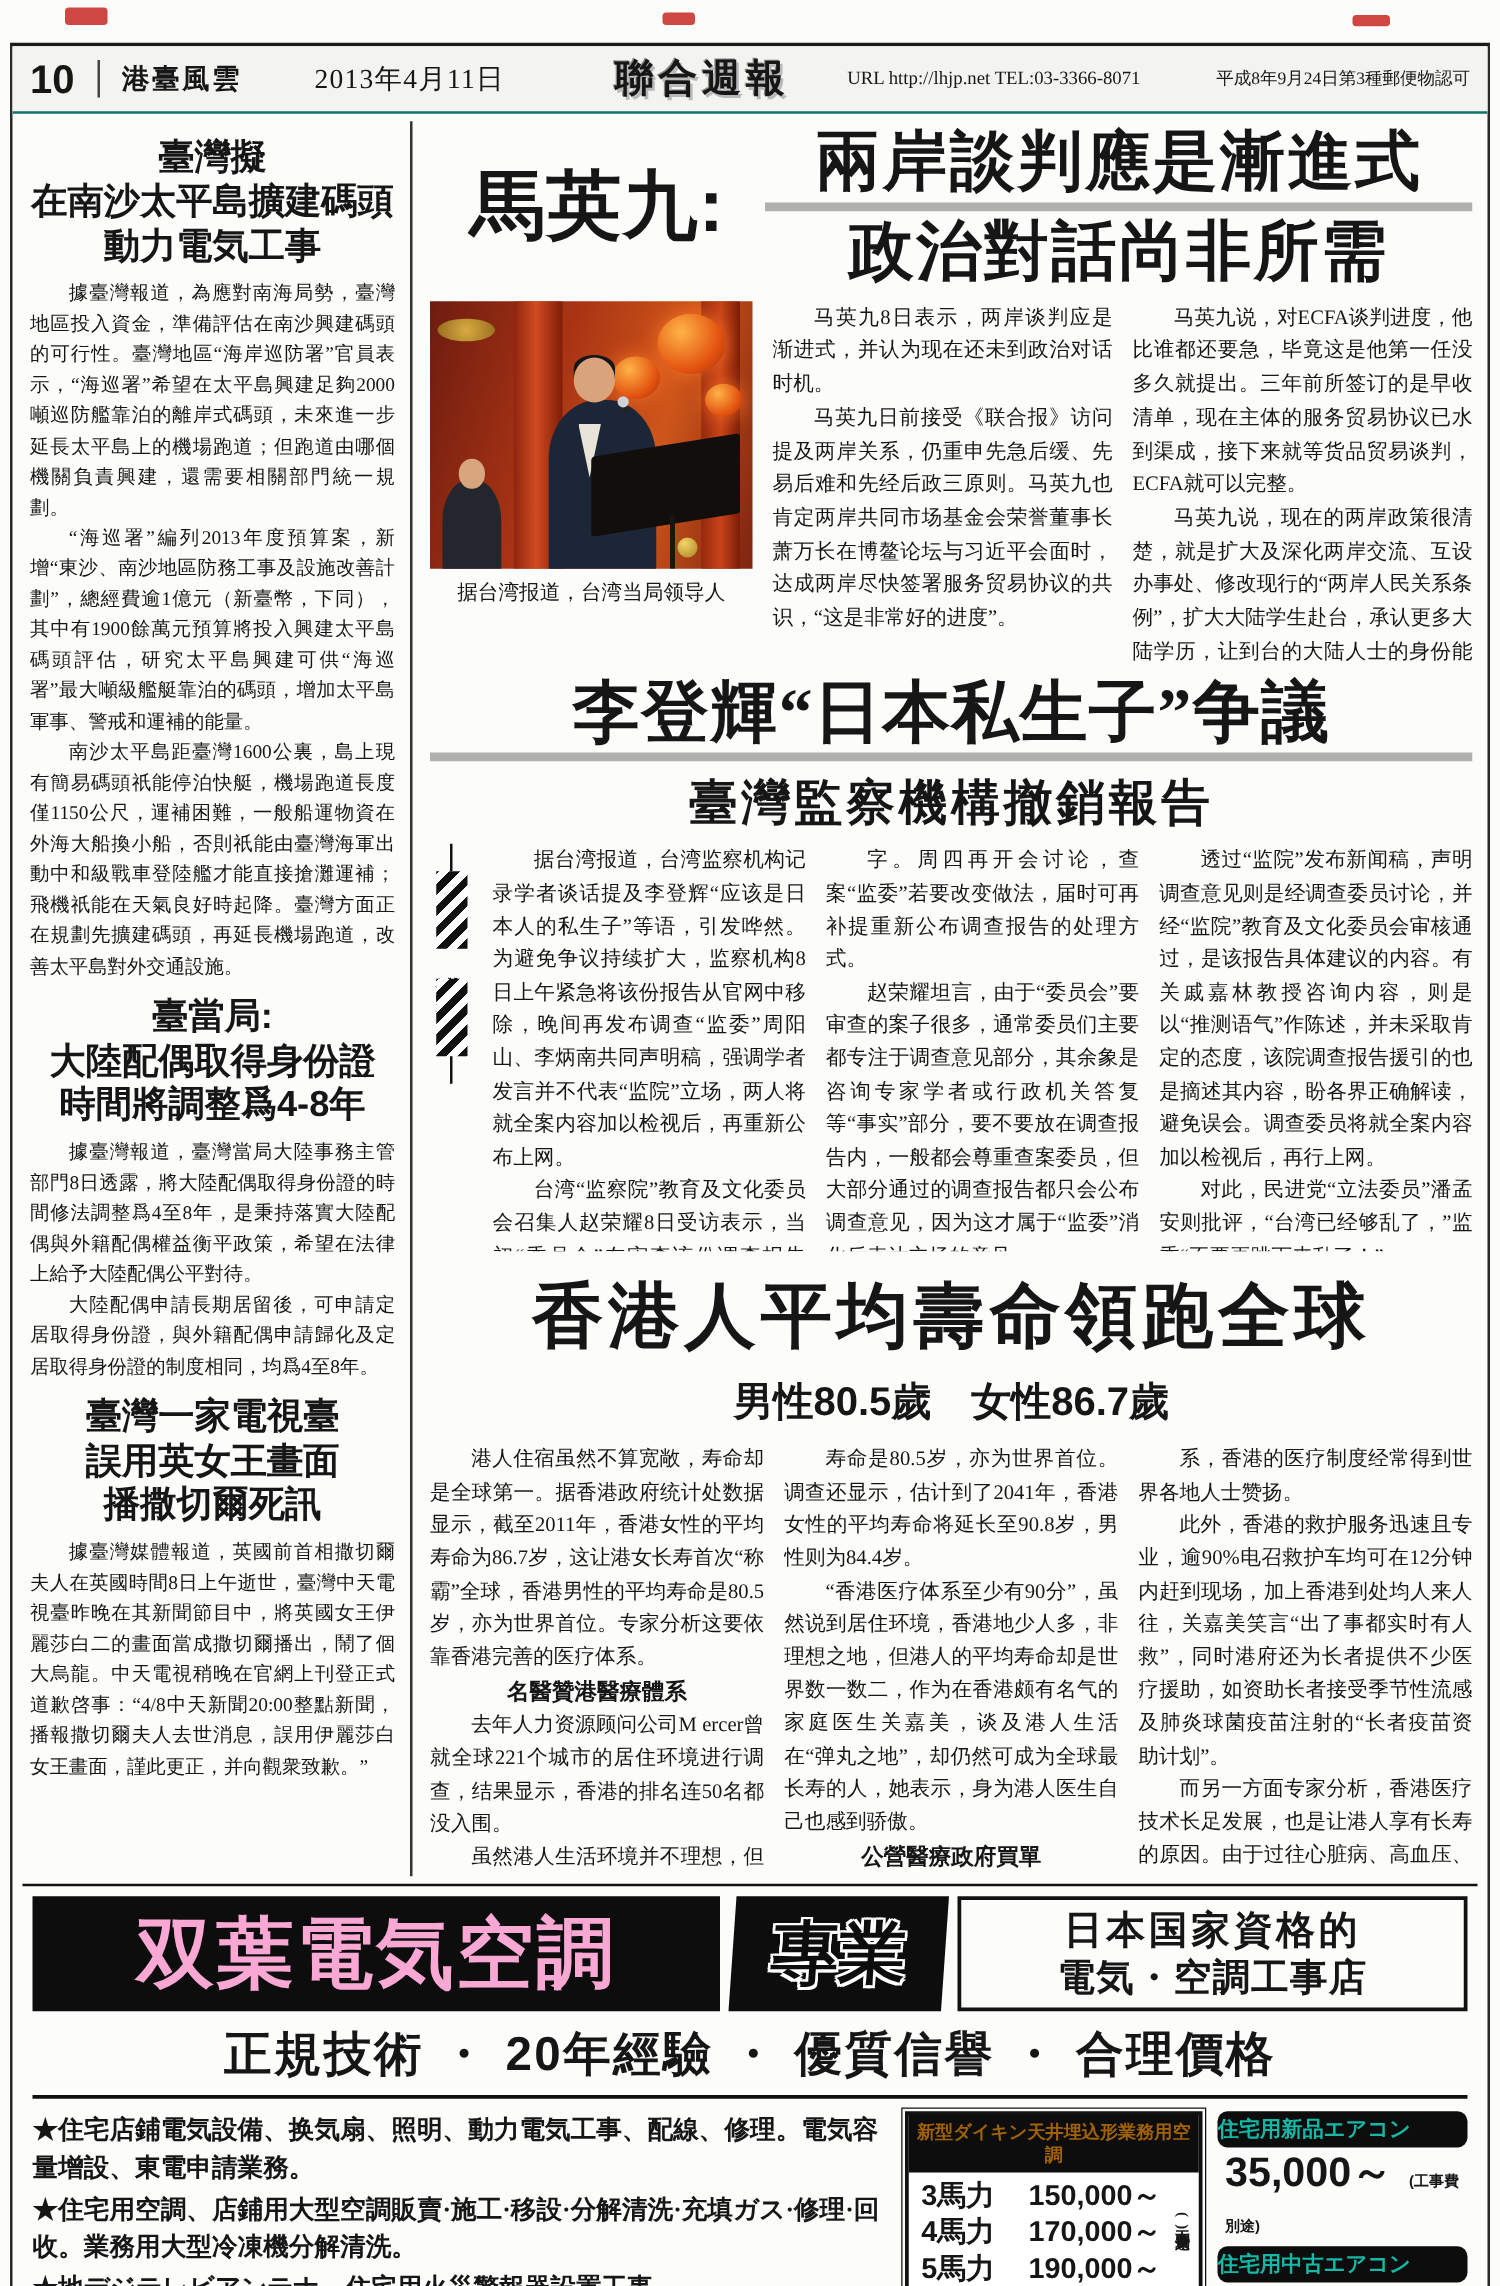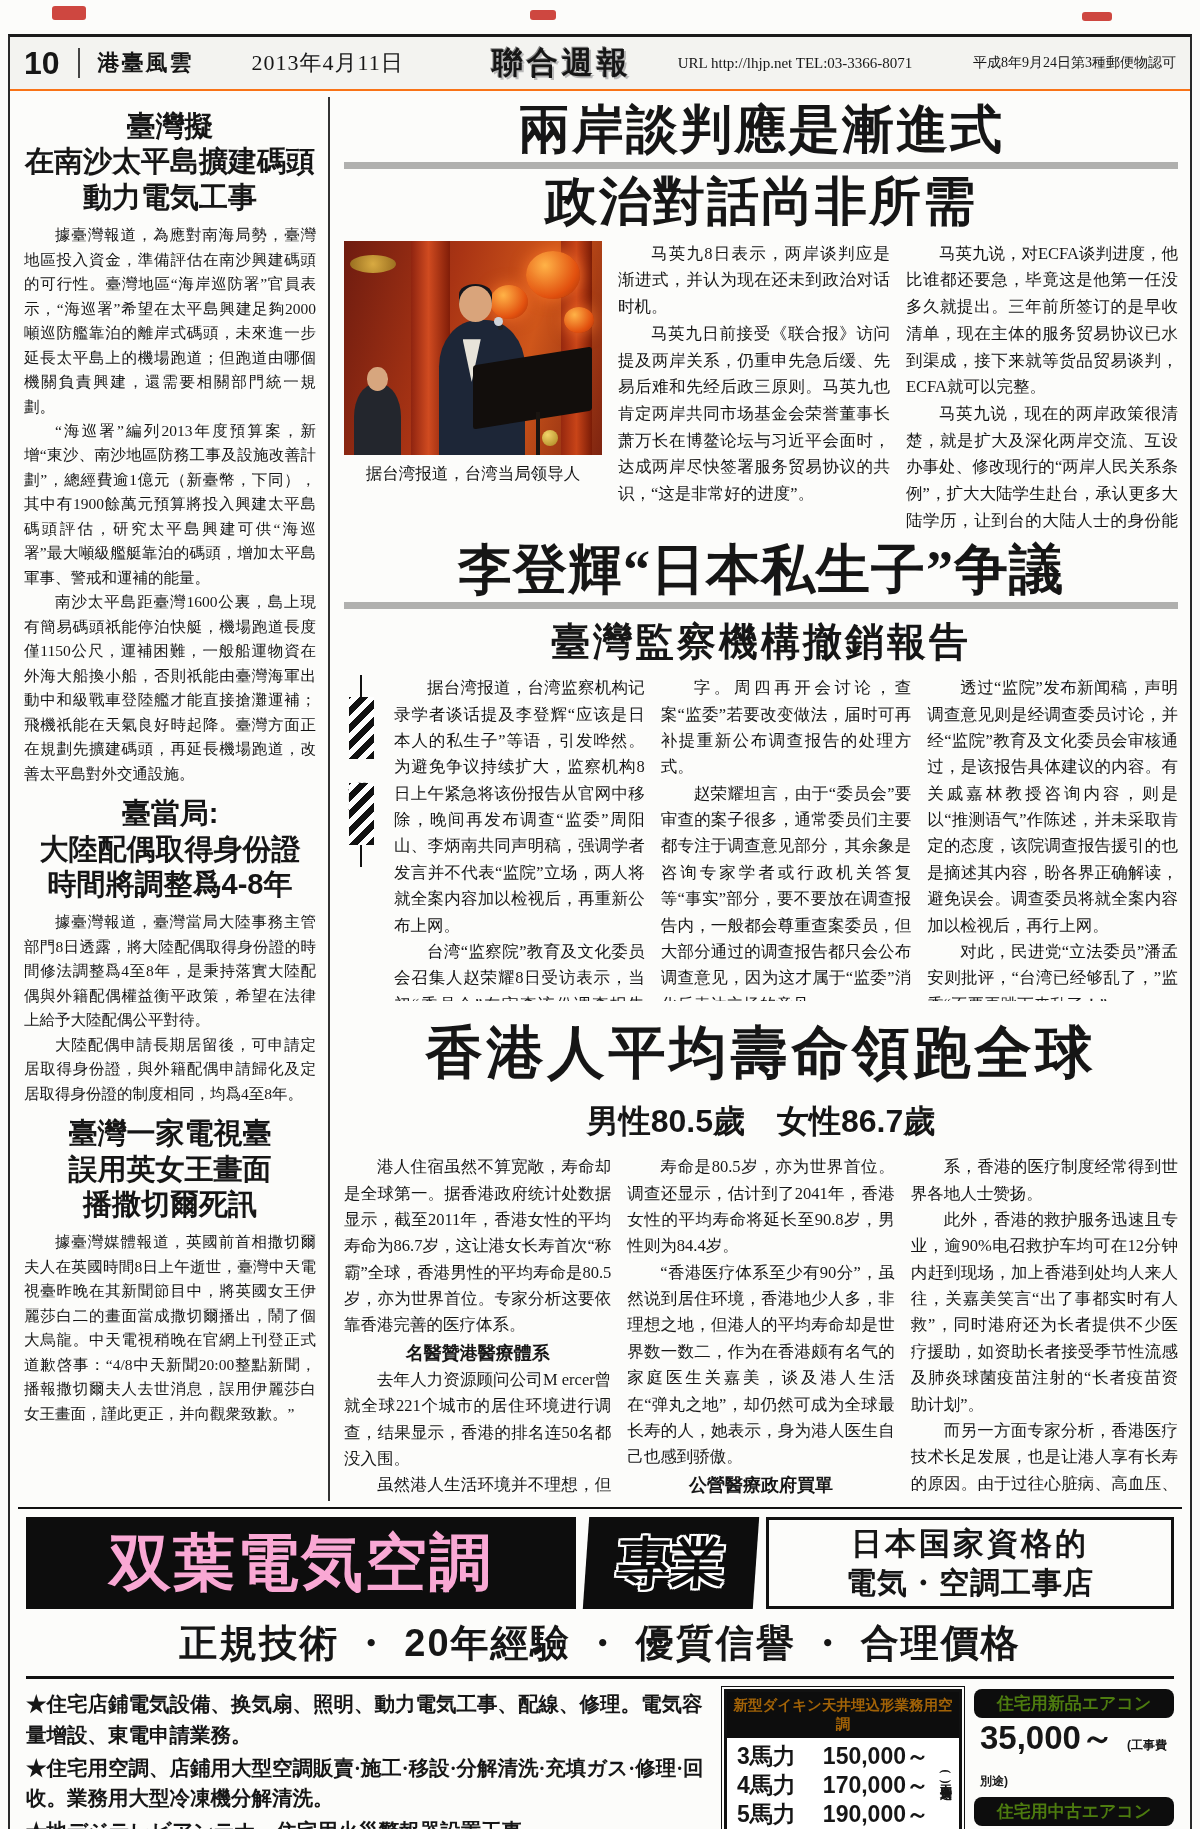--- a/index.html
+++ b/index.html
@@ -8,21 +8,21 @@
   
   .top-strip{height:34px;position:relative;background:#fcfcfa;}
   .red-frag{position:absolute;top:6px;height:14px;border-radius:3px;background:#c6271e;opacity:.85;}
   .frag-a{left:52px;width:34px;}
   .frag-b{left:530px;width:26px;height:10px;top:10px;}
   .frag-c{left:1082px;width:30px;height:9px;top:12px;}
 
   .frame{margin:0 8px;border-left:2px solid #2a2a2a;border-right:2px solid #2a2a2a;border-top:3px solid #1a1a1a;}
 
   
-  .header{display:flex;align-items:center;height:52px;border-bottom:2px solid #f97316;
+  .header{display:flex;align-items:center;height:52px;border-bottom:2px solid #0f766e;
           background:#f3f3f0;padding:0 14px;gap:18px;}
   .page-num{font-family:"Liberation Sans",sans-serif;font-weight:900;font-size:32px;}
   .hdr-sep{width:2px;height:30px;background:#444;}
   .hdr-section{font-size:22px;font-weight:700;letter-spacing:2px;}
   .hdr-date{font-size:22px;letter-spacing:1px;margin-left:40px;text-align:right;}
   .masthead{font-family:"Liberation Sans",sans-serif;font-weight:900;font-size:31px;letter-spacing:4px;
             margin-left:70px;text-shadow:2px 2px 0 #b9b9b9, -1px -1px 0 #888;}
   .hdr-url{font-size:15px;margin-left:28px;white-space:nowrap;}
   .hdr-permit{font-size:14px;margin-left:auto;white-space:nowrap;}
 
@@ -108,22 +108,22 @@
   .bullet-line{margin-bottom:2px;}
   .daikin-box{flex:0 0 232px;border:3px solid #111;outline:1px solid #111;outline-offset:2px;position:relative;background:#fff;}
   .daikin-header{background:#0d0d0d;color:#a16207;font-family:"Liberation Sans",sans-serif;font-weight:700;
                  font-size:14.5px;text-align:center;padding:4px 2px;letter-spacing:0;}
   .price-rows{padding:4px 30px 2px 10px;}
   .price-row{display:flex;justify-content:space-between;font-family:"Liberation Sans",sans-serif;
              font-weight:900;font-size:23px;line-height:1.25;}
   .vnote{position:absolute;right:5px;top:56%;transform:translateY(-50%);writing-mode:vertical-rl;
          font-size:12px;font-weight:700;letter-spacing:1px;}
   .home-boxes{flex:0 0 200px;display:flex;flex-direction:column;justify-content:space-between;}
-  .hb-header{background:#0d0d0d;color:#4d7c0f;font-family:"Liberation Sans",sans-serif;font-weight:700;
-             font-size:17px;text-align:center;padding:3px 0;border-radius:8px;}
+  .hb-header{background:#0d0d0d;color:#14b8a6;font-family:"Liberation Sans",sans-serif;font-weight:700;
+             font-size:17px;text-align:left;padding:3px 0;border-radius:8px;}
   .hb-price{font-family:"Liberation Sans",sans-serif;font-weight:900;font-size:33px;padding:2px 0 4px 6px;line-height:1.1;}
   .hb-note{font-size:12px;font-weight:700;margin-left:4px;}
 </style>
 </head>
 <body>
 
 <div class="page">
 
   <div class="top-strip">
     <div class="red-frag frag-a"></div>
@@ -181,20 +181,21 @@
           <div>
               <p class="para">據臺灣媒體報道，英國前首相撒切爾夫人在英國時間8日上午逝世，臺灣中天電視臺昨晚在其新聞節目中，將英國女王伊麗莎白二的畫面當成撒切爾播出，鬧了個大烏龍。中天電視稍晚在官網上刊登正式道歉啓事：“4/8中天新聞20:00整點新聞，播報撒切爾夫人去世消息，誤用伊麗莎白女王畫面，謹此更正，并向觀衆致歉。”</p>
             </div>
         </div>
       </div>
 
       <div class="main-col">
 
         <div>
           <div class="ma-head">
+            <div class="ma-kicker">馬英九:</div>
             <div class="ma-lines">
               <div class="ma-line">兩岸談判應是漸進式</div>
               <div class="gray-rule"></div>
               <div class="ma-line">政治對話尚非所需</div>
             </div>
           </div>
           <div class="ma-body">
             <div class="photo-wrap">
               <div class="photo">
                 <div class="pillar"></div>

